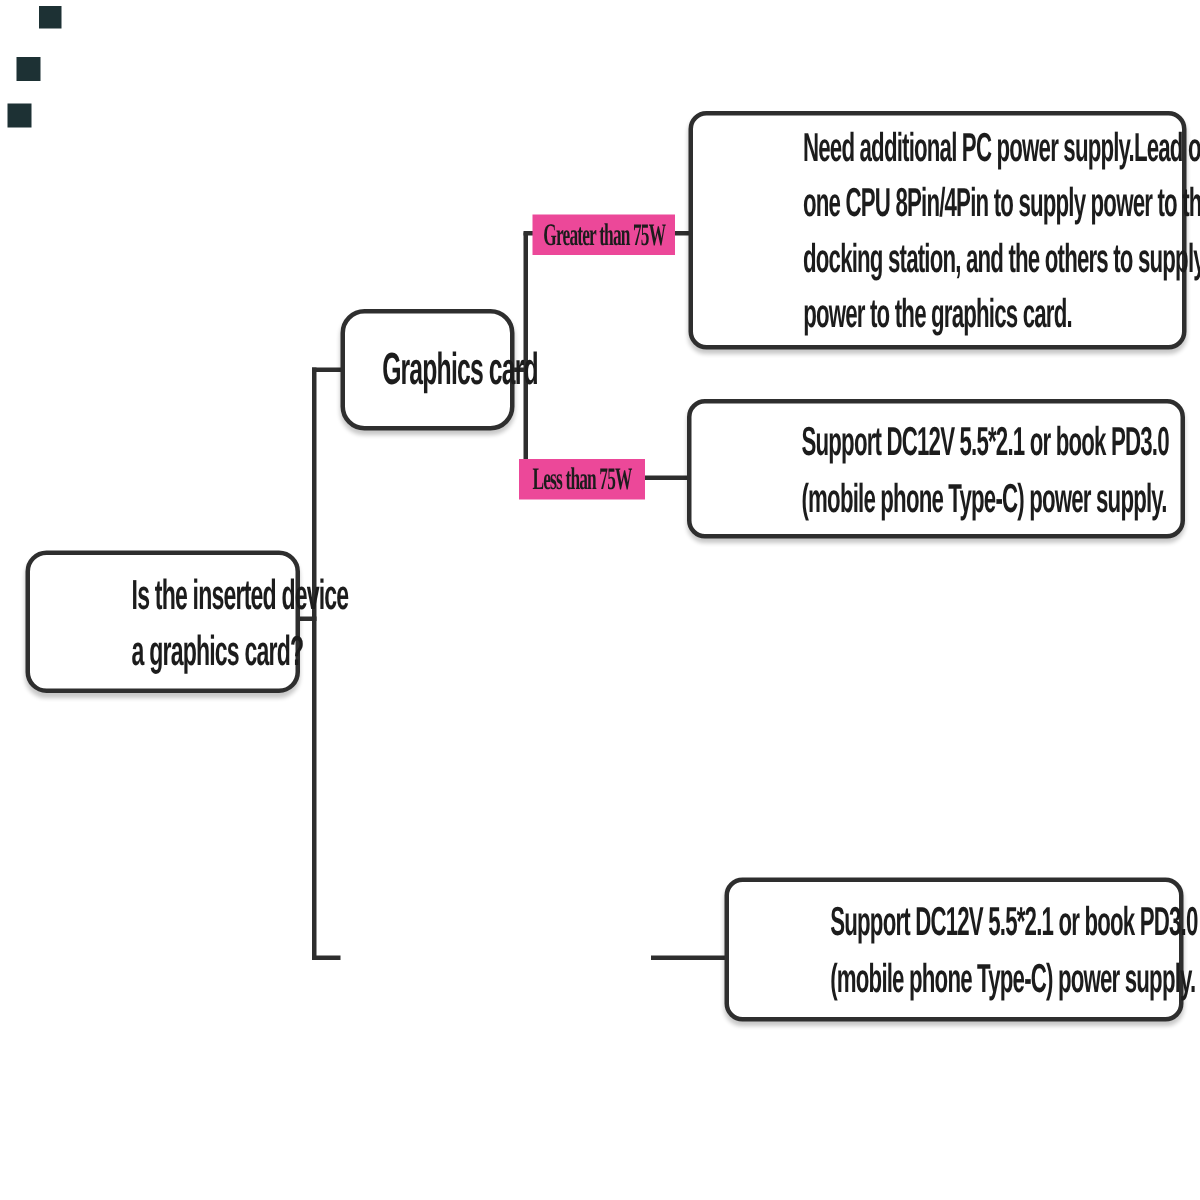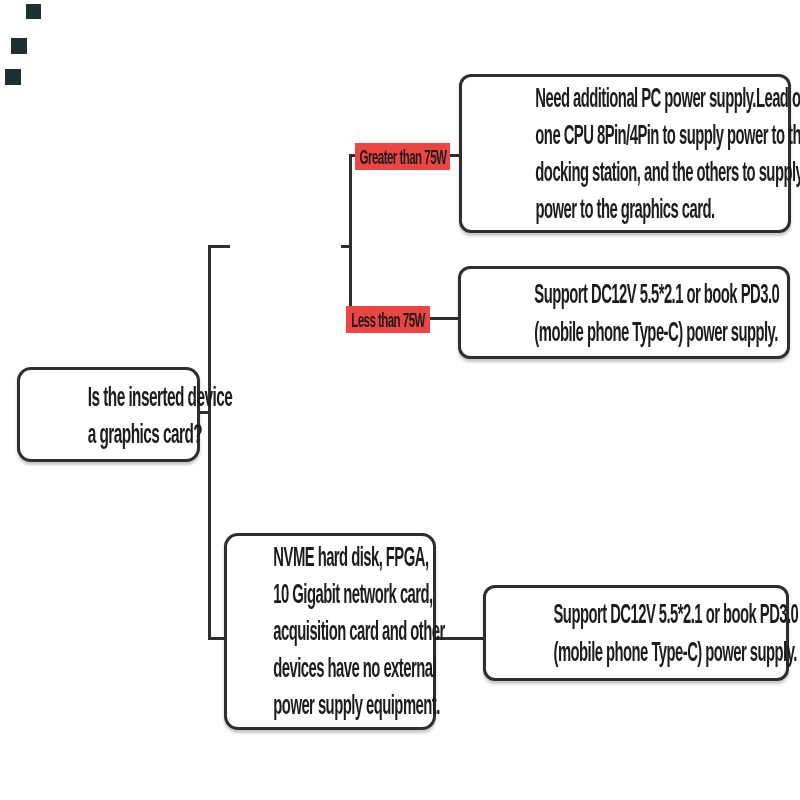--- a/index.html
+++ b/index.html
@@ -32,25 +32,26 @@
     letter-spacing: -1px;
     transform: scaleX(0.55);
     transform-origin: 50% 50%;
   }
   
   .hline { position: absolute; height: 3px; background: #2e2e2e; z-index: 1; }
   .vline { position: absolute; width: 3px; background: #2e2e2e; z-index: 1; }
   
   .branch-label {
     position: absolute;
-    background: #ef4444;
+    background: #ec4899;
     z-index: 3;
     display: flex;
     align-items: center;
     justify-content: center;
+    font-family: Liberation Serif, serif;
   }
   .branch-label .ln {
     white-space: nowrap;
     font-size: 21px;
     font-weight: 700;
     letter-spacing: -1px;
     transform: scaleX(0.55);
     transform-origin: 50% 50%;
   }
   
@@ -98,46 +99,42 @@
   <div class="vline" id="line-sec"></div>
   <div class="hline" id="line-branch-upper"></div>
   <div class="hline" id="line-branch-lower"></div>
   <div class="hline" id="line-nvme-bottom"></div>
 
   <div class="node" id="root-node">
     <div class="ln">Is the inserted device</div>
     <div class="ln">a graphics card?</div>
   </div>
 
+  <div class="node" id="graphics-node">
+    <div class="ln">Graphics card</div>
+  </div>
 
   <div class="branch-label" id="label-greater">
     <span class="ln">Greater than 75W</span>
   </div>
   <div class="branch-label" id="label-less">
     <span class="ln">Less than 75W</span>
   </div>
 
   <div class="node" id="outcome-high">
     <div class="ln">Need additional PC power supply.Lead out</div>
     <div class="ln">one CPU 8Pin/4Pin to supply power to the</div>
     <div class="ln">docking station, and the others to supply</div>
     <div class="ln">power to the graphics card.</div>
   </div>
 
   <div class="node" id="outcome-low">
     <div class="ln">Support DC12V 5.5*2.1 or book PD3.0</div>
     <div class="ln">(mobile phone Type-C) power supply.</div>
   </div>
 
-  <div class="node" id="nvme-node">
-    <div class="ln">NVME hard disk, FPGA,</div>
-    <div class="ln">10 Gigabit network card,</div>
-    <div class="ln">acquisition card and other</div>
-    <div class="ln">devices have no external</div>
-    <div class="ln">power supply equipment.</div>
-  </div>
 
   <div class="node" id="outcome-bottom">
     <div class="ln">Support DC12V 5.5*2.1 or book PD3.0</div>
     <div class="ln">(mobile phone Type-C) power supply.</div>
   </div>
 
 </div>
 
 </body></html>

